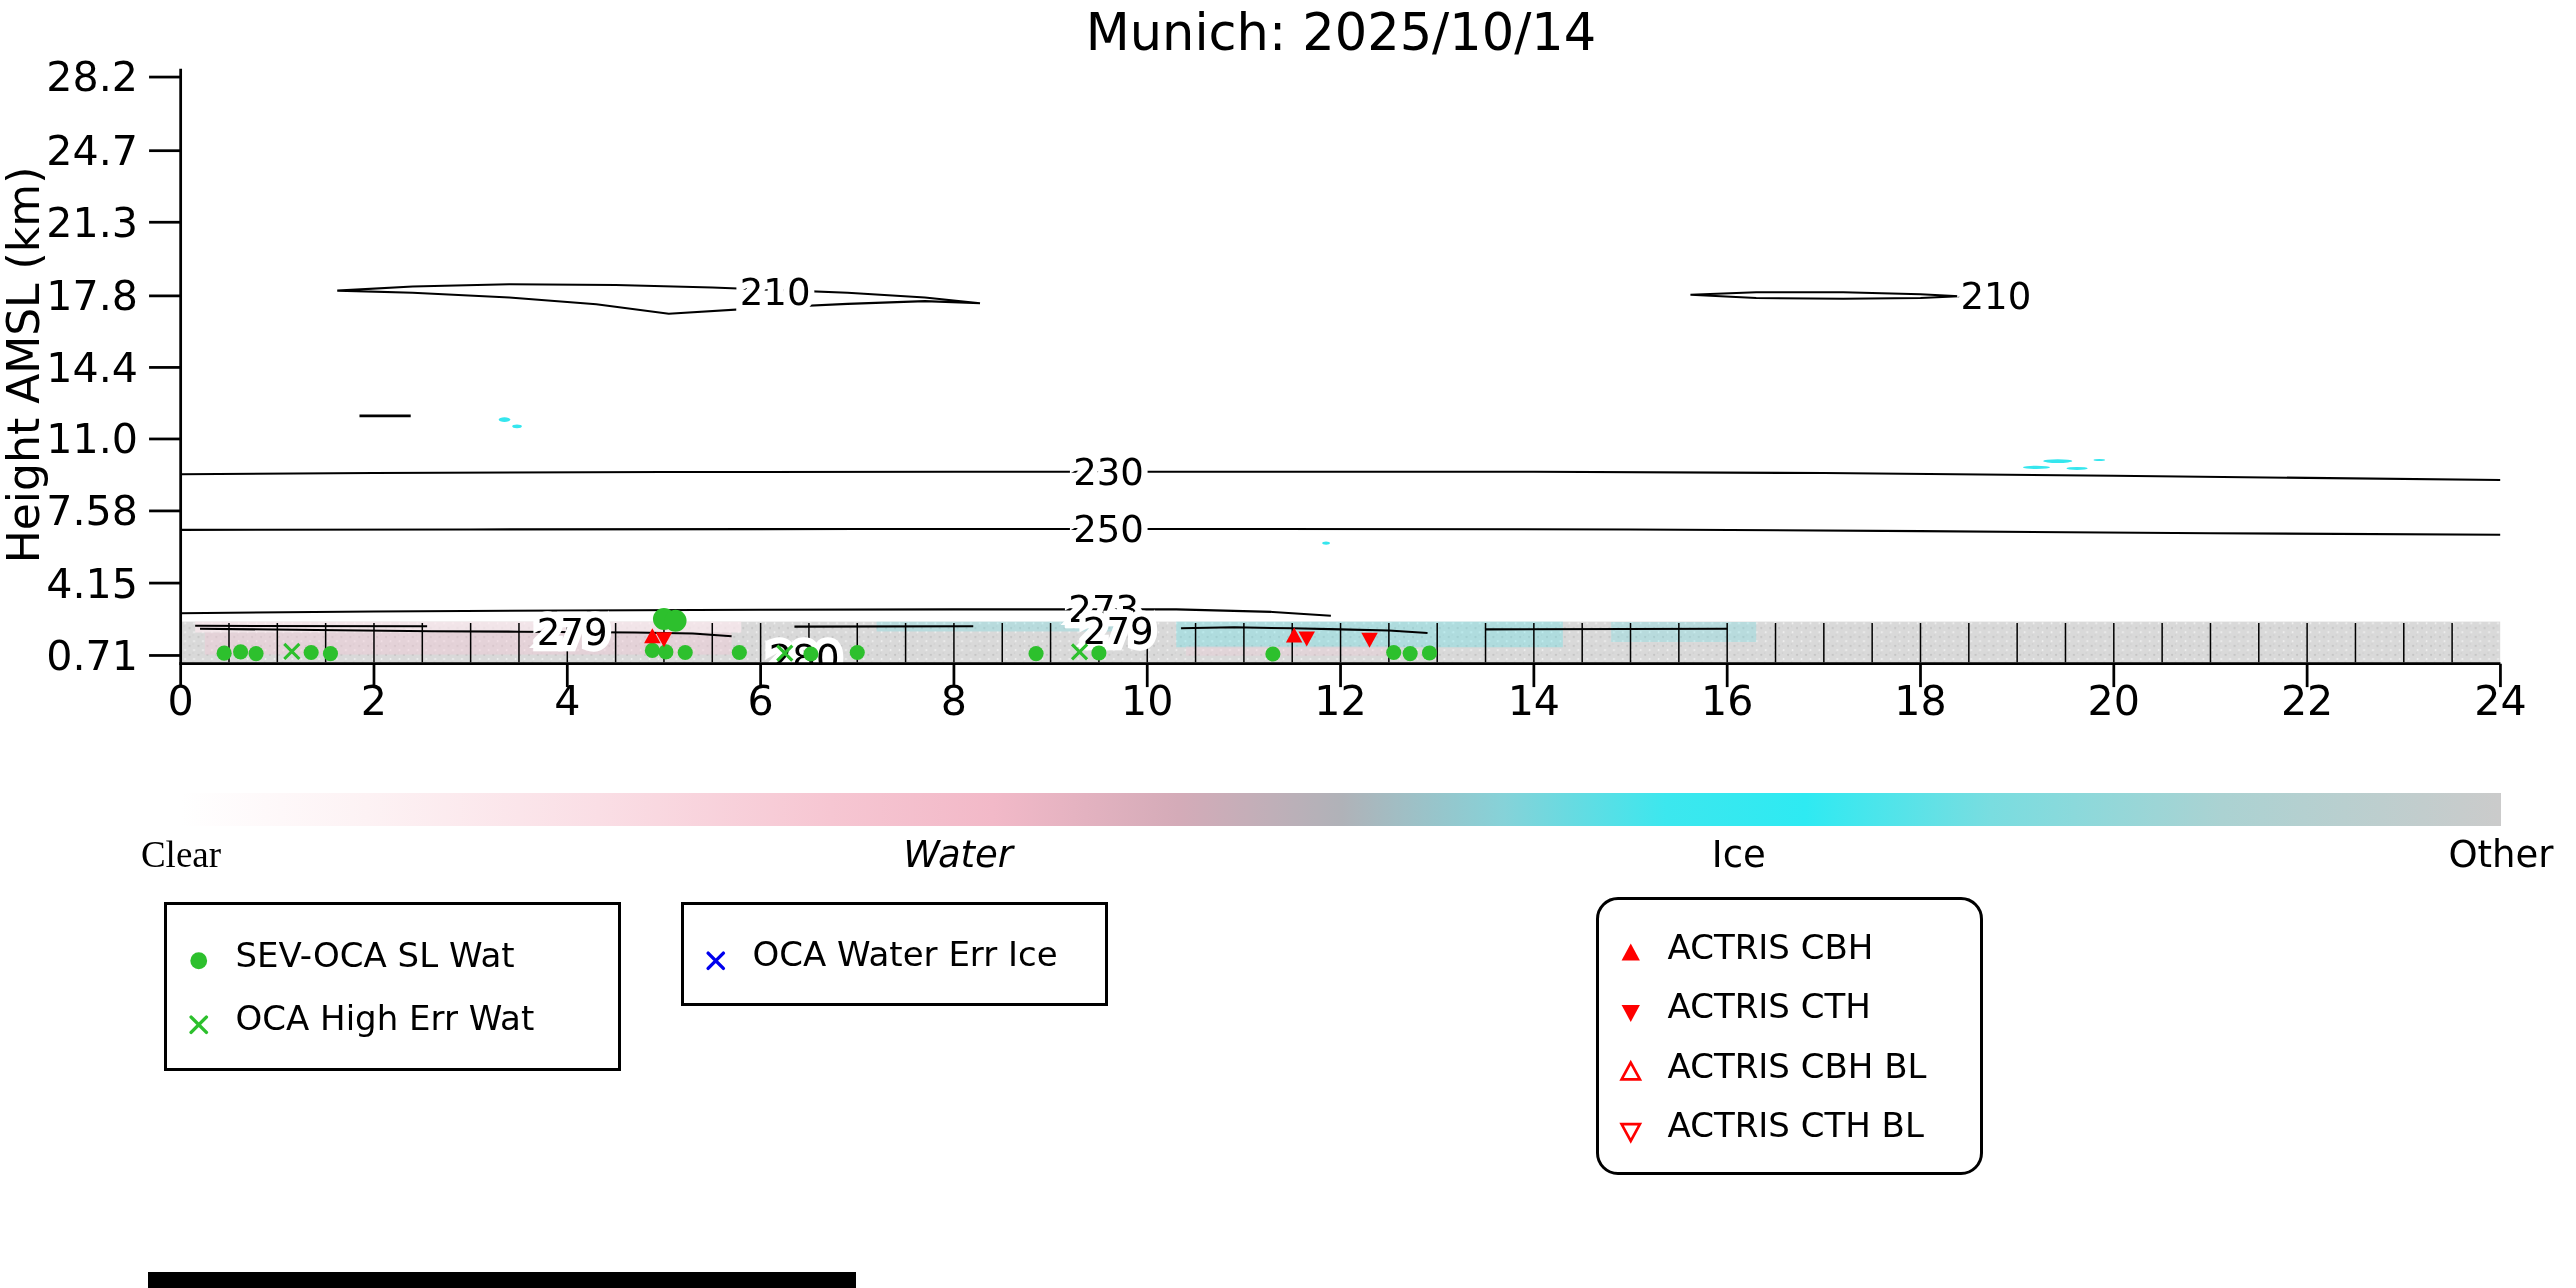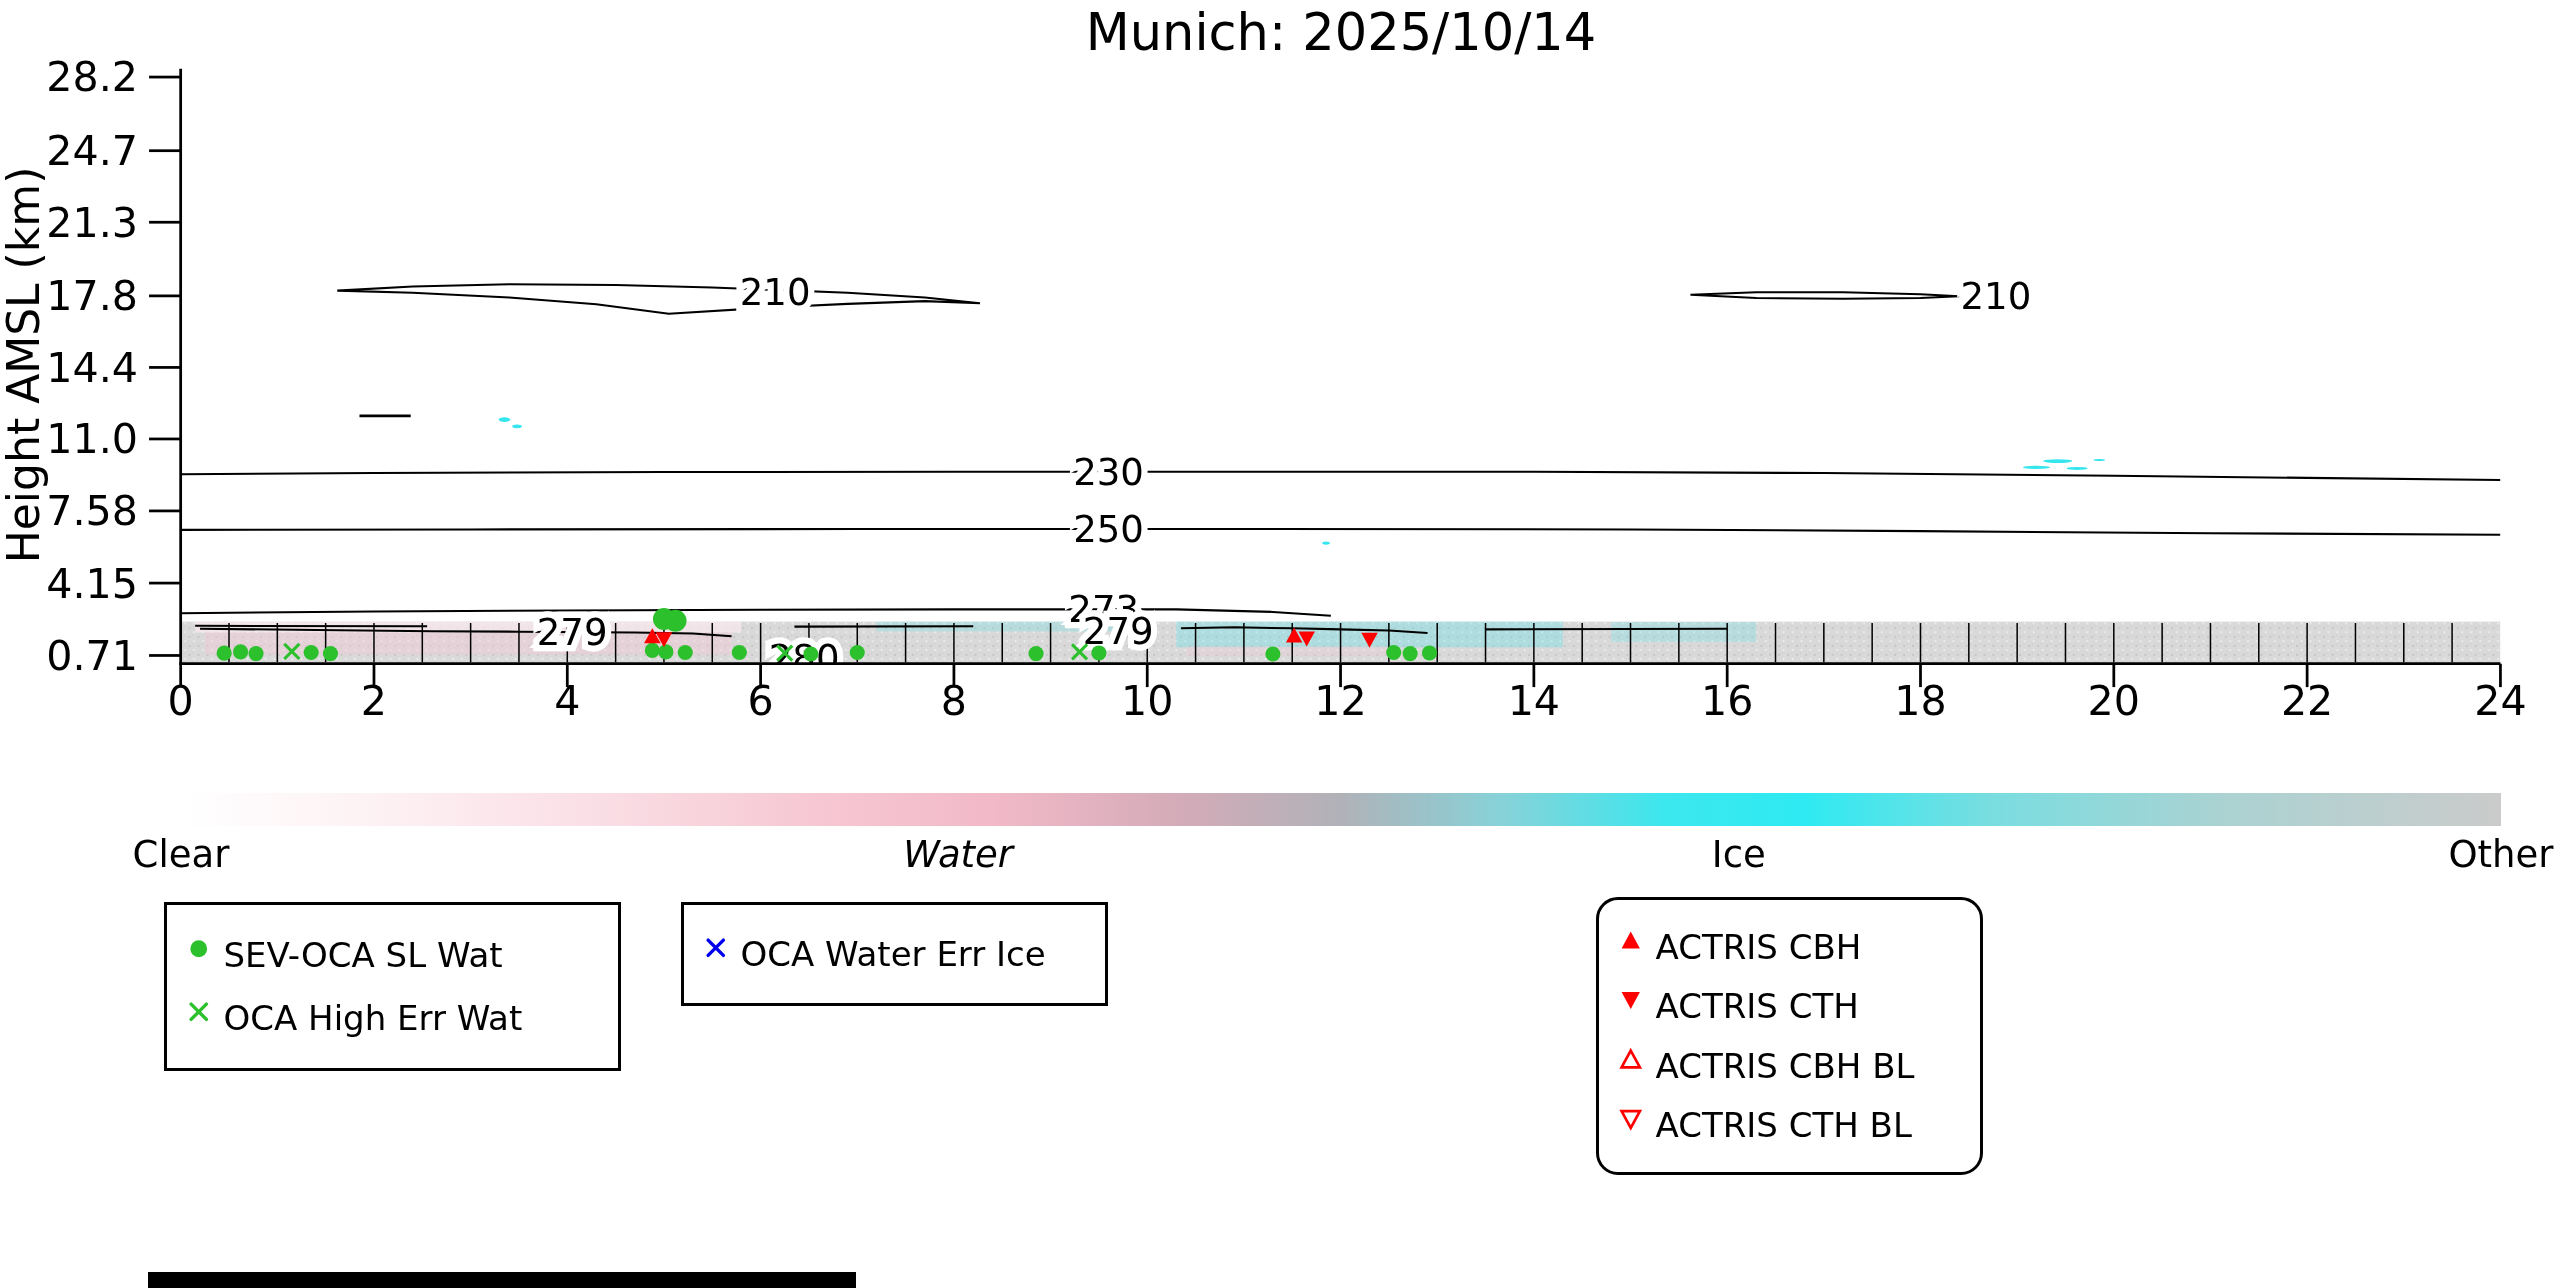--- a/index.html
+++ b/index.html
@@ -17,21 +17,21 @@
 
   .colorbar { position:absolute; left:181px; top:793px; width:2320px; height:33px; }
   .colorbar-labels { position:absolute; left:181px; top:833px; width:2320px; height:45px; font-size:37px; }
   .colorbar-labels span { position:absolute; top:0; transform:translateX(-50%); white-space:nowrap; }
 
   .legend-box { position:absolute; border:3.4px solid #000; background:#fff;
                 display:flex; flex-direction:column; justify-content:space-evenly; padding:6.9px 18px; }
   #legend-water  { left:164px;  top:902px; width:457px; height:169px; }
   #legend-ice    { left:681px;  top:902px; width:427px; height:104px; }
   #legend-actris { left:1596px; top:897px; width:387px; height:278px;border-radius:22px; }
-  .legend-item { display:flex; align-items:flex-start; gap:11px; font-size:34px; white-space:nowrap; }
+  .legend-item { display:flex; align-items:flex-end; gap:23px; font-size:34px; white-space:nowrap; }
   .lm { width:27.5px; height:27.5px; flex:0 0 27.5px; }
 
   .fill-green  { fill:var(--green); }
   .stroke-green{ stroke:var(--green); stroke-width:4.5; fill:none; stroke-linecap:round; }
   .stroke-blue { stroke:var(--blue); stroke-width:4.5; fill:none; stroke-linecap:round; }
   .fill-red    { fill:var(--red); }
   .stroke-red  { stroke:var(--red); stroke-width:3.5; fill:none; }
 
   .bottom-bar { position:absolute; left:148px; top:1272px; width:708px; height:16.5px; background:#000; }
 </style>
@@ -222,21 +222,21 @@
         <line x1="3358.583333333333" y1="966" x2="3358.583333333333" y2="1000" stroke="#000" stroke-width="4"></line>
         <text x="3358.583333333333" y="1040" font-size="60" text-anchor="middle" fill="#000">22</text>
         <line x1="3640" y1="966" x2="3640" y2="1000" stroke="#000" stroke-width="4"></line>
         <text x="3640" y="1040" font-size="60" text-anchor="middle" fill="#000">24</text>
       </g>
     </svg>
 
 
   <div class="colorbar" id="colorbar" style="background: linear-gradient(to right, rgb(255, 255, 255) 0%, rgb(253, 242, 244) 8%, rgb(250, 222, 229) 18%, rgb(246, 198, 210) 28%, rgb(242, 185, 200) 35%, rgb(212, 171, 184) 43%, rgb(176, 178, 184) 50%, rgb(134, 210, 216) 57%, rgb(60, 231, 238) 64%, rgb(46, 234, 242) 70%, rgb(121, 221, 224) 78%, rgb(171, 210, 210) 88%, rgb(203, 203, 203) 100%);"></div>
   <div class="colorbar-labels" id="colorbar-labels">
-      <span style="left: 0%;">Clear</span>
+      <span style="left: 0%; font-family: Liberation Serif, serif;">Clear</span>
       <span style="left: 33.5%; font-style: italic;">Water</span>
       <span style="left: 66.8%; margin-left: 8px;">Ice</span>
       <span style="left: 100%;">Other</span>
     </div>
 
   <div class="legend-box" id="legend-water">
     <div class="legend-item">
       <svg class="lm" viewBox="0 0 36 36">
           <circle cx="18" cy="18" r="11" class="fill-green"></circle>
         </svg>

